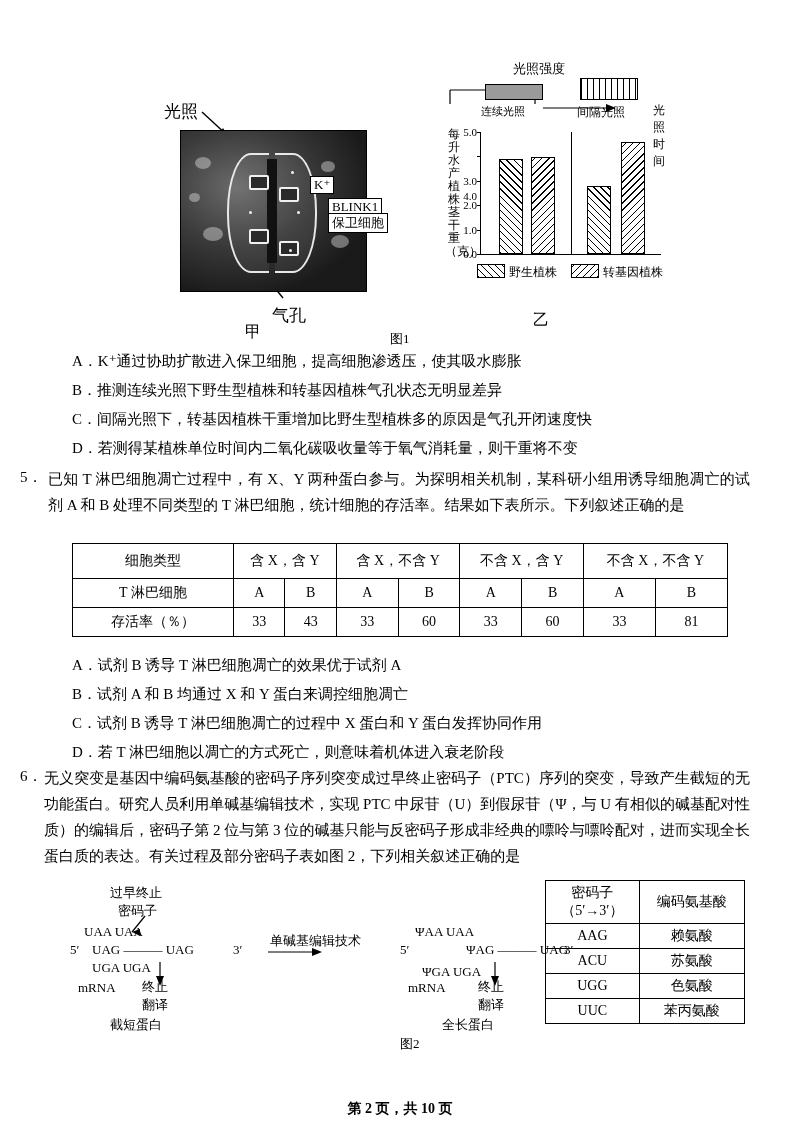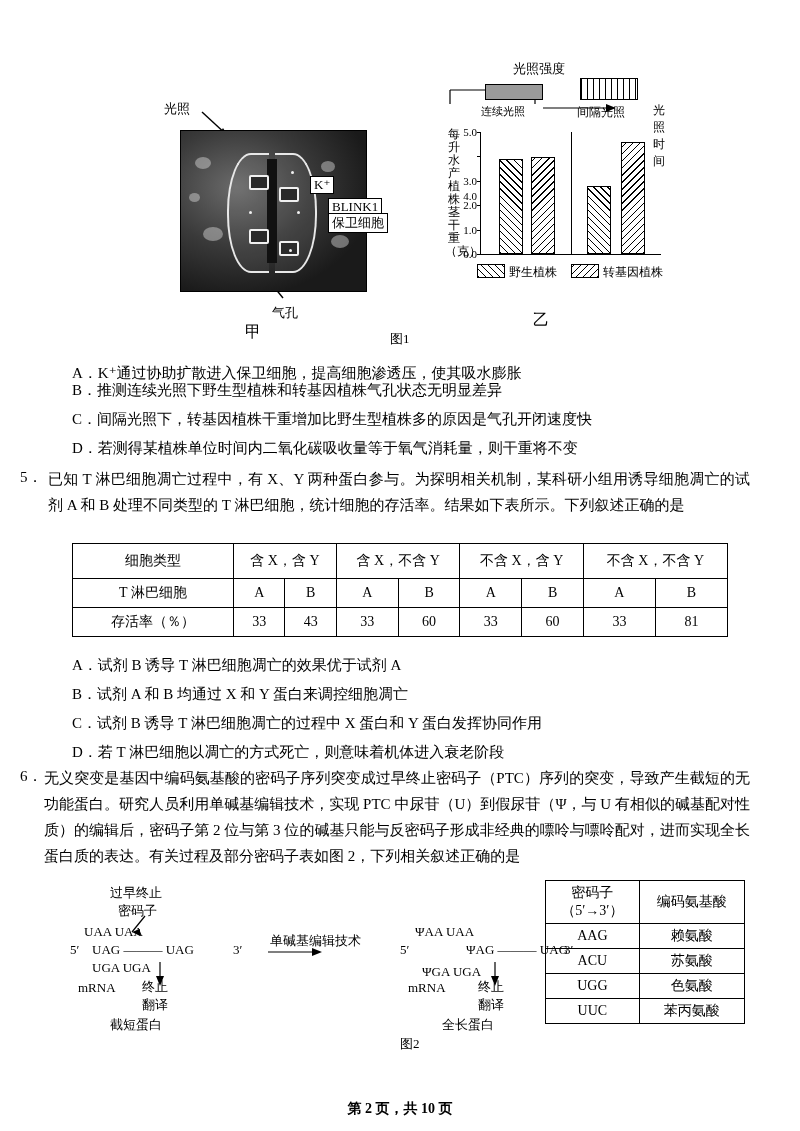--- a/index.html
+++ b/index.html
@@ -22,21 +22,21 @@
   .micro .blob{position:absolute;border-radius:50%;background:rgba(220,220,220,.45);}
   .cell{position:absolute;left:46px;top:22px;width:90px;height:116px;}
   .cell .half{position:absolute;top:0;width:40px;height:116px;border:2px solid #e8e8e8;
     border-radius:24px/58px;background:rgba(255,255,255,.06);}
   .cell .half.l{left:0;border-right:none;border-radius:24px 0 0 24px/58px 0 0 58px;}
   .cell .half.r{right:0;border-left:none;border-radius:0 24px 24px 0/0 58px 58px 0;}
   .pore{position:absolute;left:40px;top:6px;width:10px;height:104px;background:#111;}
   .chan{position:absolute;width:16px;height:11px;border:2px solid #f0f0f0;border-radius:2px;background:#2a2a2a;}
   .dot{position:absolute;width:3px;height:3px;border-radius:50%;background:#f0f0f0;}
 
-  .lbl{position:absolute;font-size:13px;white-space:nowrap;}
+  .lbl{position:absolute;font-size:17px;white-space:nowrap;}
   .boxlbl{position:absolute;font-size:13px;border:1px solid #000;background:#fff;padding:0 3px;white-space:nowrap;}
   .arrow-svg{position:absolute;left:0;top:0;width:520px;height:280px;pointer-events:none;}
 
   
   .chart{position:absolute;left:255px;top:0;width:265px;height:260px;}
   .chart-title{position:absolute;left:108px;top:0;font-size:13px;}
   .sw-solid{position:absolute;left:80px;top:24px;width:56px;height:14px;background:#9a9a9a;border:1px solid #000;}
   .sw-hatch{position:absolute;left:175px;top:18px;width:56px;height:20px;border:1px solid #000;background:
      repeating-linear-gradient(90deg,#000 0 1px,#fff 1px 6px);}
   .lab-cont{position:absolute;left:76px;top:44px;font-size:11px;}
@@ -165,21 +165,21 @@
         <span><span class="lsw" style="background:repeating-linear-gradient(45deg,#000 0 1px,#fff 1px 5px);"></span><span>野生植株</span></span>
         <span><span class="lsw" style="background:repeating-linear-gradient(-45deg,#000 0 1px,#fff 1px 5px);"></span><span>转基因植株</span></span>
       </div>
 
       <div class="lbl" style="left:128px;top:250px;font-size:16px;">乙</div>
     </div>
   </div>
 
   <div class="cap" style="left:390px;top:330px;">图1</div>
 
-  <div class="opt" style="left:72px;top:352px;margin-top:12px;">A．K⁺通过协助扩散进入保卫细胞，提高细胞渗透压，使其吸水膨胀</div>
+  <div class="opt" style="left:72px;top:352px;">A．K⁺通过协助扩散进入保卫细胞，提高细胞渗透压，使其吸水膨胀</div>
   <div class="opt" style="left:72px;top:381px;">B．推测连续光照下野生型植株和转基因植株气孔状态无明显差异</div>
   <div class="opt" style="left:72px;top:410px;">C．间隔光照下，转基因植株干重增加比野生型植株多的原因是气孔开闭速度快</div>
   <div class="opt" style="left:72px;top:439px;">D．若测得某植株单位时间内二氧化碳吸收量等于氧气消耗量，则干重将不变</div>
 
   <div class="qnum" style="left:20px;top:468px;">5．</div>
   <div class="para" style="left:48px;top:466px;width:702px;">已知 T 淋巴细胞凋亡过程中，有 X、Y 两种蛋白参与。为探明相关机制，某科研小组用诱导细胞凋亡的试剂 A 和 B 处理不同类型的 T 淋巴细胞，统计细胞的存活率。结果如下表所示。下列叙述正确的是</div>
 
   <table class="t1">
     <tbody>
         <tr>

